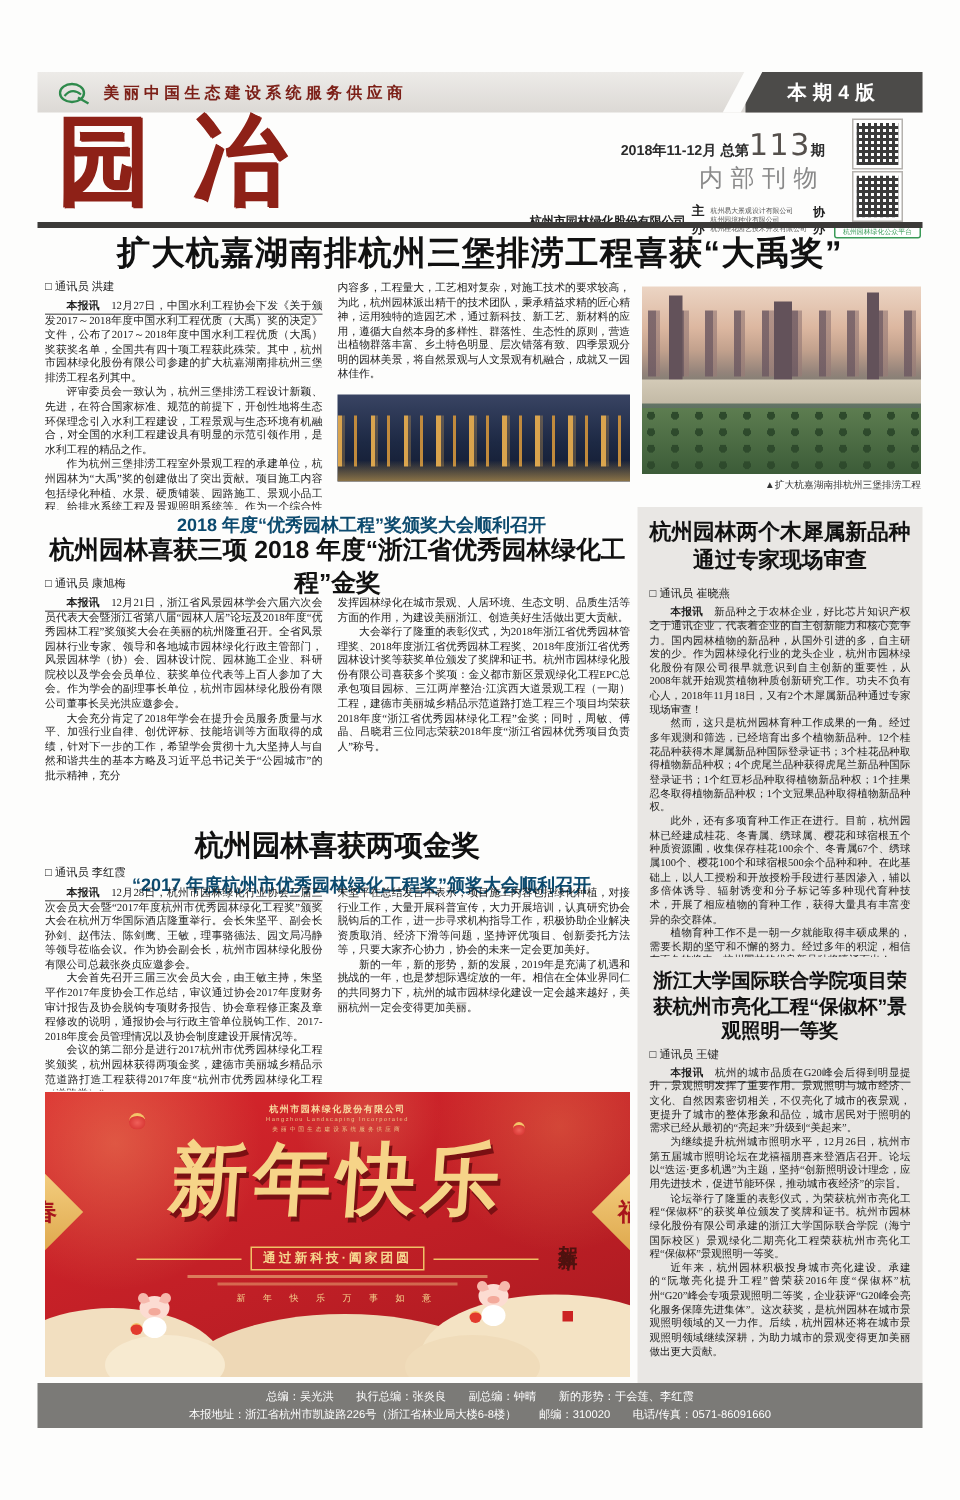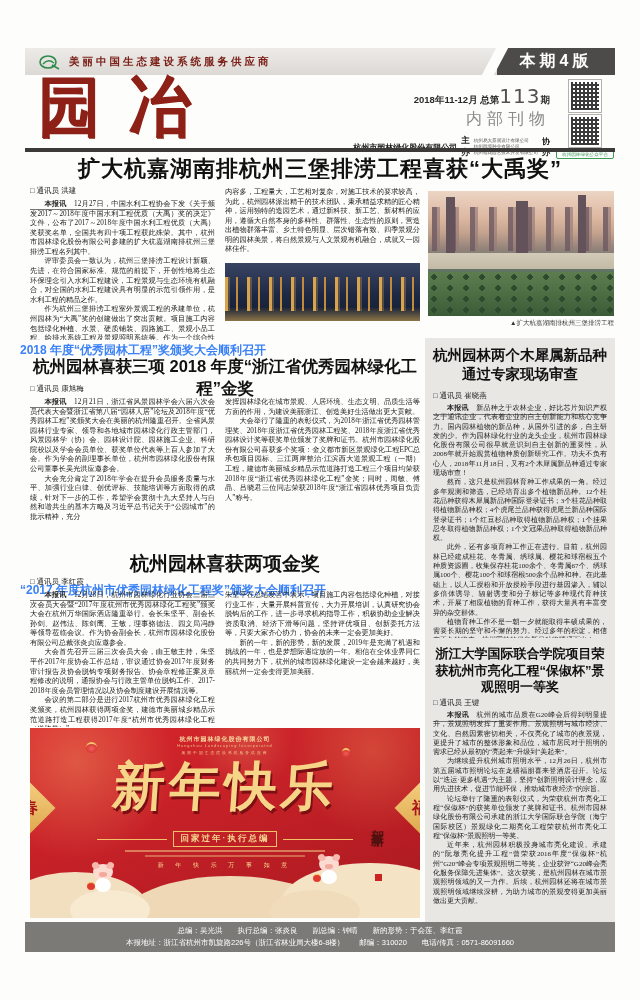--- a/index.html
+++ b/index.html
@@ -5,21 +5,21 @@
   html,body{margin:0;padding:0;background:#ffffff;}
   .page{position:relative;width:640px;height:1000px;background:#fdfdfc;overflow:hidden;
         font-family:"Liberation Sans",sans-serif;color:#1a1a1a;}
 
   
   .topbar{position:absolute;left:25px;top:48px;width:590px;height:27px;
           background:linear-gradient(#edebe8,#dcd9d5);display:flex;align-items:center;padding-left:14px;box-sizing:border-box;}
   .logo{width:22px;height:16px;margin-right:8px;flex:0 0 auto;}
   .slogan{font-size:10.5px;font-weight:bold;color:#7c2018;letter-spacing:3px;}
   .edition{position:absolute;right:0;top:0;height:27px;width:118px;background:#4c4b49;
-           display:flex;align-items:center;justify-content:center;color:#fff;font-size:16px;
+           display:flex;align-items:center;justify-content:center;color:#fff;font-size:13px;
            font-weight:bold;letter-spacing:4px;}
   .edition::before{content:"";position:absolute;left:-8px;top:0;width:12px;height:27px;background:#fdfdfc;transform:skewX(-28deg);}
 
   
   .mast-title{position:absolute;left:38px;top:74px;font-family:"DejaVu Serif",serif;font-weight:900;
               font-size:62px;line-height:66px;color:#8e2117;letter-spacing:28px;transform:scaleY(1.05);
               text-shadow:1px 1px 0 #8e2117;}
   .mast-right{position:absolute;left:408px;top:84px;width:142px;text-align:right;}
   .issue-line{font-size:9.5px;font-weight:bold;color:#2b2b2b;white-space:nowrap;}
   .issue-num{font-size:20px;font-weight:400;color:#55504c;font-family:"DejaVu Sans",sans-serif;letter-spacing:1px;}
@@ -63,21 +63,21 @@
   #photo-dusk .bld{position:absolute;left:0;top:16px;width:100%;height:44px;background:
      repeating-linear-gradient(90deg,transparent 0 4px,rgba(110,90,98,.85) 4px 9px,rgba(150,122,118,.65) 9px 12px,transparent 12px 19px);}
   #photo-dusk .tower{position:absolute;background:#63525a;}
   #photo-dusk .river{position:absolute;left:0;top:62px;width:100%;height:16px;background:linear-gradient(#d3cab7,#c3baa6);}
   #photo-dusk .park{position:absolute;left:0;bottom:0;width:100%;height:44px;
      background-image:radial-gradient(circle 3px at 6px 5px,#2e4a2c 90%,transparent 91%),linear-gradient(#5d7d50,#3c5c38);
      background-size:16px 11px,100% 100%;}
   .photo-caption{position:absolute;left:428px;top:319px;width:186px;text-align:right;font-size:6.5px;color:#333;}
 
   
-  .kicker{position:absolute;width:390px;left:20px;margin:0;font-size:12px;font-weight:bold;color:#3b82f6;}
+  .kicker{position:absolute;width:390px;left:46px;margin:0;text-align:center;font-size:12px;font-weight:bold;color:#0c4a6e;}
   .art-title{position:absolute;width:390px;left:30px;margin:0;text-align:center;font-weight:900;color:#111;}
   #a2kick{top:342px;}
   #a2title{top:356px;font-size:16.5px;}
   #byl2{left:30px;top:384px;width:185px;}
   #a2c1{left:30px;top:398px;width:185px;height:130px;}
   #a2c2{left:225px;top:398px;width:195px;height:130px;}
   #a3kick{top:536px;margin-top:46px;}
   #a3title{top:551px;font-size:19px;}
   #byl3{left:30px;top:577px;width:185px;}
   #a3c1{left:30px;top:591px;width:185px;height:136px;}
@@ -248,21 +248,21 @@
 
   <div class="banner">
     <div class="lantern" style="left:56px;top:14px;"></div>
     <div class="lantern" style="right:70px;top:20px;width:8px;height:7px;"></div>
     <div class="b-company">杭州市园林绿化股份有限公司</div>
     <div class="b-en">Hangzhou Landscaping Incorporated</div>
     <div class="b-tag">美丽中国生态建设系统服务供应商</div>
     <h2 class="b-title">新年快乐</h2>
     <div class="b-subrow">
       <span class="line"></span>
-      <span class="b-sub">回家过年·执行总编</span>
+      <span class="b-sub">通过新科技·阖家团圆</span>
       <span class="line"></span>
     </div>
     <div class="b-fine"></div>
     <div class="b-fine2"></div>
     <div class="b-spaced">新 年 快 乐 万 事 如 意</div>
     <div class="diamond" style="left:-18px;">
         <span>春</span>
       </div>
     <div class="diamond" style="right:-18px;">
         <span>福</span>

